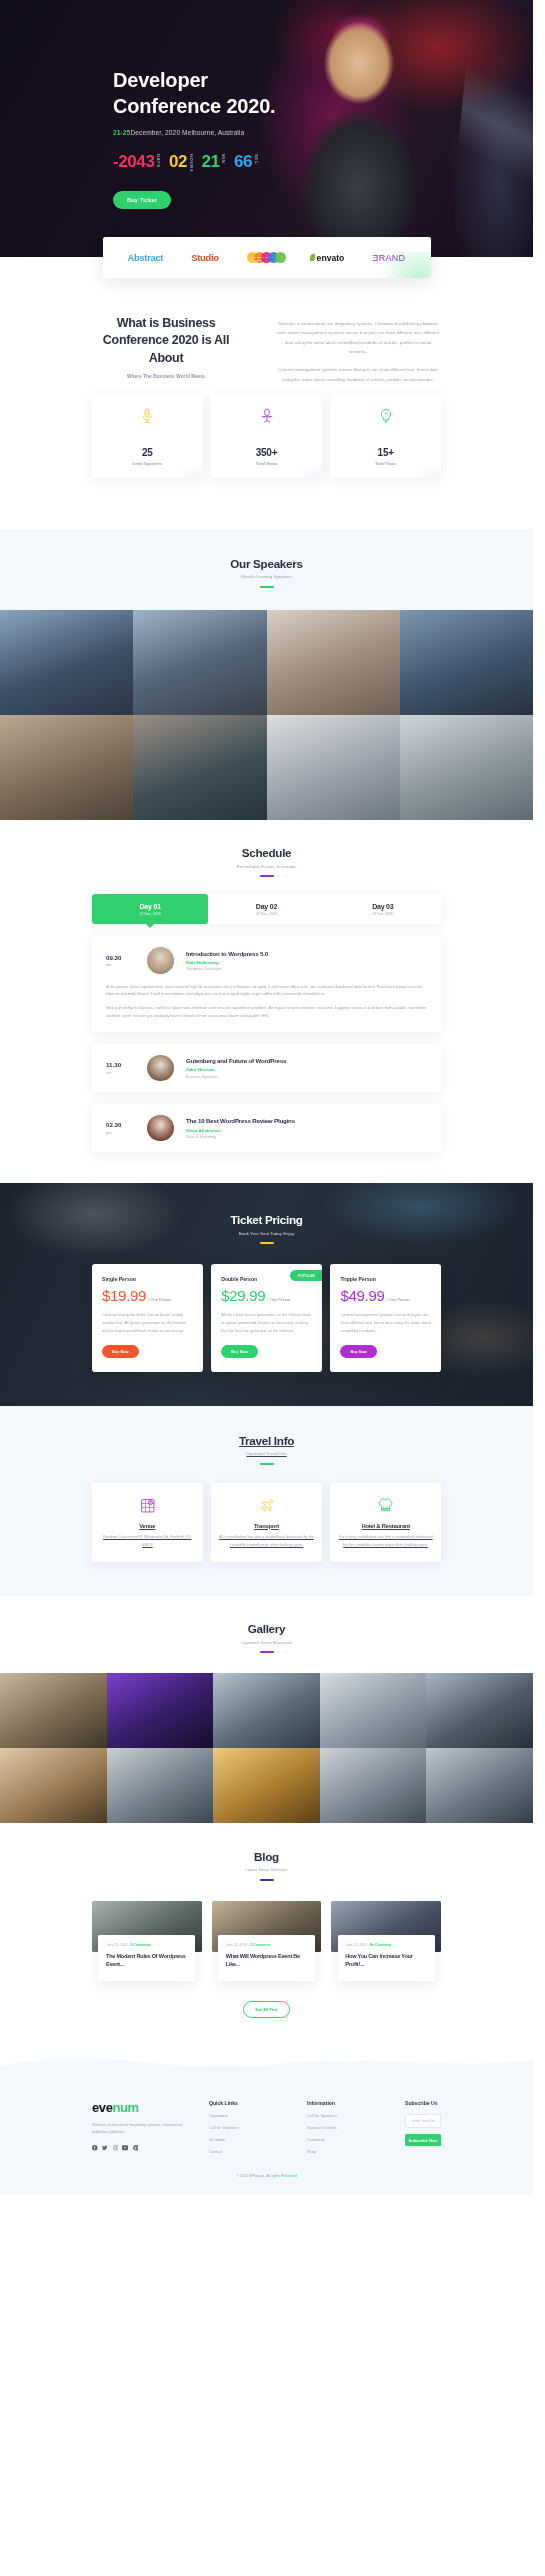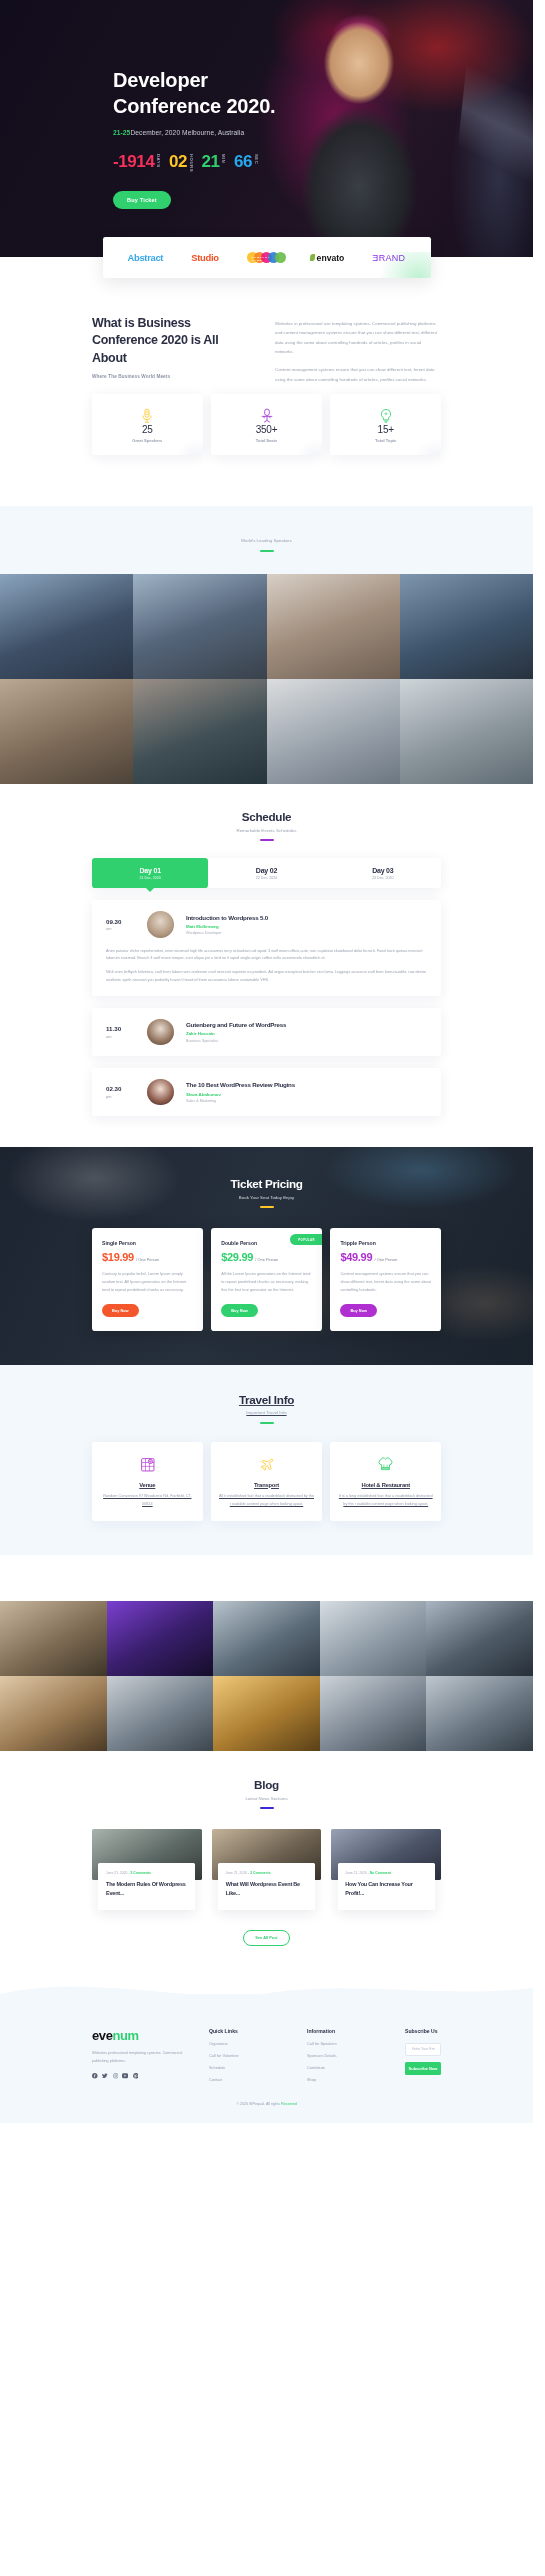--- a/index.html
+++ b/index.html
@@ -86,42 +86,42 @@
   .b-dots i:nth-child(5){ background:#6dbe4b; }
   .b-dots span{ position:absolute; left:4.7px; top:3.9px; font-size:2.5px; color:#fff; font-weight:700; letter-spacing:0.9px; }
   .b-envato{ display:flex; align-items:center; font-size:8.6px; font-weight:700; color:#111; }
   .b-envato i{ width:4.7px; height:7.8px; background:#82b541; border-radius:55% 10% 55% 10%; margin-right:1.6px; display:block;}
   .b-brand{ color:#8b2fe8; font-size:9px; font-weight:500; letter-spacing:0.3px; }
   .b-brand .rv{ display:inline-block; transform:scaleX(-1); }
 
   
   .about{ padding:37px 0 17px; }
   .wrap{ width:349px; margin:0 auto; }
-  .about-grid{ display:flex; gap:35px; }
+  .about-grid{ display:flex; gap:35px;text-align:center; }
   .about-left{ width:148px; }
   .about-h{ font-size:12.5px; font-weight:700; color:#2b2f45; line-height:1.38; letter-spacing:-0.3px; }
   .about-sub{ margin-top:7px; font-size:4.7px; font-weight:700; color:#8c93a6; letter-spacing:0.1px;}
   .about-right{ flex:1; padding-top:3.9px; }
   .about-right p{ font-size:4.4px; line-height:2.15; color:#9aa1b1; }
   .about-right p + p{ margin-top:8.6px; }
 
   
   .stats{ display:flex; gap:8.6px; padding:9.4px 0 34px; }
   .stat{
     flex:1; background:#fff; border-radius:3.1px; padding:13.3px 6.2px 11.7px;
     text-align:center; box-shadow:0 2.3px 12.5px rgba(28,35,80,.07);
     position:relative; overflow:hidden;
   }
   .stat:after{
     content:""; position:absolute; right:-4.7px; bottom:-6.2px; width:33px; height:22px;
     background:radial-gradient(circle at 70% 100%, rgba(150,160,200,.14), rgba(0,0,0,0) 70%);
   }
   .stat-ico{ height:17px; display:flex; align-items:center; justify-content:center; }
   .stat-ico svg{ display:block; }
-  .stat-num{ margin-top:0; font-size:10px; font-weight:400; color:#2b2f45; letter-spacing:-0.2px; }
+  .stat-num{ margin-top:23px; font-size:10px; font-weight:700; color:#2b2f45; letter-spacing:-0.2px; }
   .stat-lab{ margin-top:3.1px; font-size:4.1px; font-weight:700; color:#9aa1b1; }
 
   
   .sec-head{ text-align:center; }
   .sec-title{ font-size:11.7px; font-weight:700; color:#2b2f45; letter-spacing:-0.3px; }
   .sec-sub{ margin-top:4.7px; font-size:4.4px; color:#9aa1b1; font-weight:400; }
   .sec-bar{ width:14px; height:2px; border-radius:1.6px; margin:6.2px auto 0; background:#2fd06d; }
   .sec-bar.purple{ background:#9b2fd0; }
   .sec-bar.yellow{ background:#ffc726; }
   .sec-bar.blue{ background:#3b29d6; }
@@ -192,21 +192,21 @@
     position:relative; overflow:hidden; box-shadow:0 4.7px 17px rgba(0,0,0,.18);
   }
   .pcard:after{
     content:""; position:absolute; right:-7.8px; bottom:-11px; width:45px; height:33px;
     background:
       radial-gradient(circle at 0.8px 0.8px, rgba(120,135,190,.30) 0.5px, rgba(0,0,0,0) 0.5px) 0 0/3.1px 3.1px;
     opacity:.9;
   }
   .pcard-name{ font-size:5.1px; font-weight:700; color:#2b2f45; }
   .pcard-price{ margin-top:5.5px; display:flex; align-items:baseline; }
-  .pcard-amt{ font-size:11px; font-weight:700; letter-spacing:-0.3px; }
+  .pcard-amt{ font-size:15px; font-weight:400; letter-spacing:-0.3px; }
   .pcard-per{ font-size:3.9px; color:#7b8295; margin-left:2.3px; }
   .pcard-desc{ margin-top:7px; font-size:3.9px; line-height:2.05; color:#9aa1b1; }
   .pcard-btn{
     margin-top:9.4px; display:inline-block; color:#fff; font-size:3.9px; font-weight:700;
     border-radius:9.4px; padding:3.9px 10px; border:none; cursor:pointer;
   }
   .c-orange{ color:#f5572d; } .bg-orange{ background:#f5572d; }
   .c-green{ color:#2fd06d; }  .bg-green{ background:#2fd06d; }
   .c-purple{ color:#b02fd0; } .bg-purple{ background:#b02fd0; }
   .badge-popular{
@@ -289,21 +289,21 @@
       <h1 class="hero-title">
         <span>Developer</span><br>
         <span>Conference 2020.</span>
       </h1>
       <div class="hero-date">
         <b>21-25</b><span>December, 2020 Melbourne, Australia</span>
       </div>
 
       <div class="countdown">
         <div class="cd-unit cd-days">
-          <span class="cd-num">-1914</span>
+          <span class="cd-num">-2043</span>
           <span class="cd-lab">DAYS</span>
         </div>
         <div class="cd-unit cd-hours">
           <span class="cd-num">02</span>
           <span class="cd-lab">HOURS</span>
         </div>
         <div class="cd-unit cd-min">
           <span class="cd-num">21</span>
           <span class="cd-lab">MIN</span>
         </div>
@@ -389,20 +389,21 @@
           </div>
           <div class="stat-num">15+</div>
           <div class="stat-lab">Total Topic</div>
         </div>
       </div>
     </div>
   </section>
 
   <section class="speakers">
     <div class="sec-head">
+      <div class="sec-title">Our Speakers</div>
       <div class="sec-sub">World's Leading Speakers</div>
       <div class="sec-bar"></div>
     </div>
     <div class="speaker-grid">
       <div class="sp">
           <div class="sp-ph" style="background:linear-gradient(160deg,#8aa4bd,#3d4f66 55%,#2b3647)"></div>
         </div>
       <div class="sp">
           <div class="sp-ph" style="background:linear-gradient(160deg,#9fb3c6,#54657a 50%,#39414b)"></div>
         </div>
@@ -583,20 +584,25 @@
             </svg>
           </div>
           <div class="tcard-name">Hotel &amp; Restaurant</div>
           <div class="tcard-desc">It is a long established fact that a readerblock distracted by the r eadable content page when looking ayout.</div>
         </div>
       </div>
     </div>
   </section>
 
   <section class="gallery">
+    <div class="sec-head">
+      <div class="sec-title">Gallery</div>
+      <div class="sec-sub">Captured Some Memories</div>
+      <div class="sec-bar purple"></div>
+    </div>
     <div class="gal-grid">
       <div class="gal" style="background:linear-gradient(150deg,#c7b69e,#7d6a52 55%,#3e3629)"></div>
       <div class="gal" style="background:linear-gradient(150deg,#7b3fd0,#3a1f6e 50%,#150d2a)"></div>
       <div class="gal" style="background:linear-gradient(150deg,#b8c4cd,#5b6b78 55%,#2f3a44)"></div>
       <div class="gal" style="background:linear-gradient(150deg,#d6dde2,#8e9aa5 55%,#5a6670)"></div>
       <div class="gal" style="background:linear-gradient(150deg,#a9b5c0,#4e5b67 55%,#272f38)"></div>
       <div class="gal" style="background:linear-gradient(150deg,#e0c9a8,#9a7a52 55%,#4b3a25)"></div>
       <div class="gal" style="background:linear-gradient(150deg,#c9cfd4,#74808b 55%,#3d464f)"></div>
       <div class="gal" style="background:linear-gradient(150deg,#f0c97a,#a97b2f 55%,#5a4017)"></div>
       <div class="gal" style="background:linear-gradient(150deg,#cdd3d8,#7c8793 55%,#414b55)"></div>

